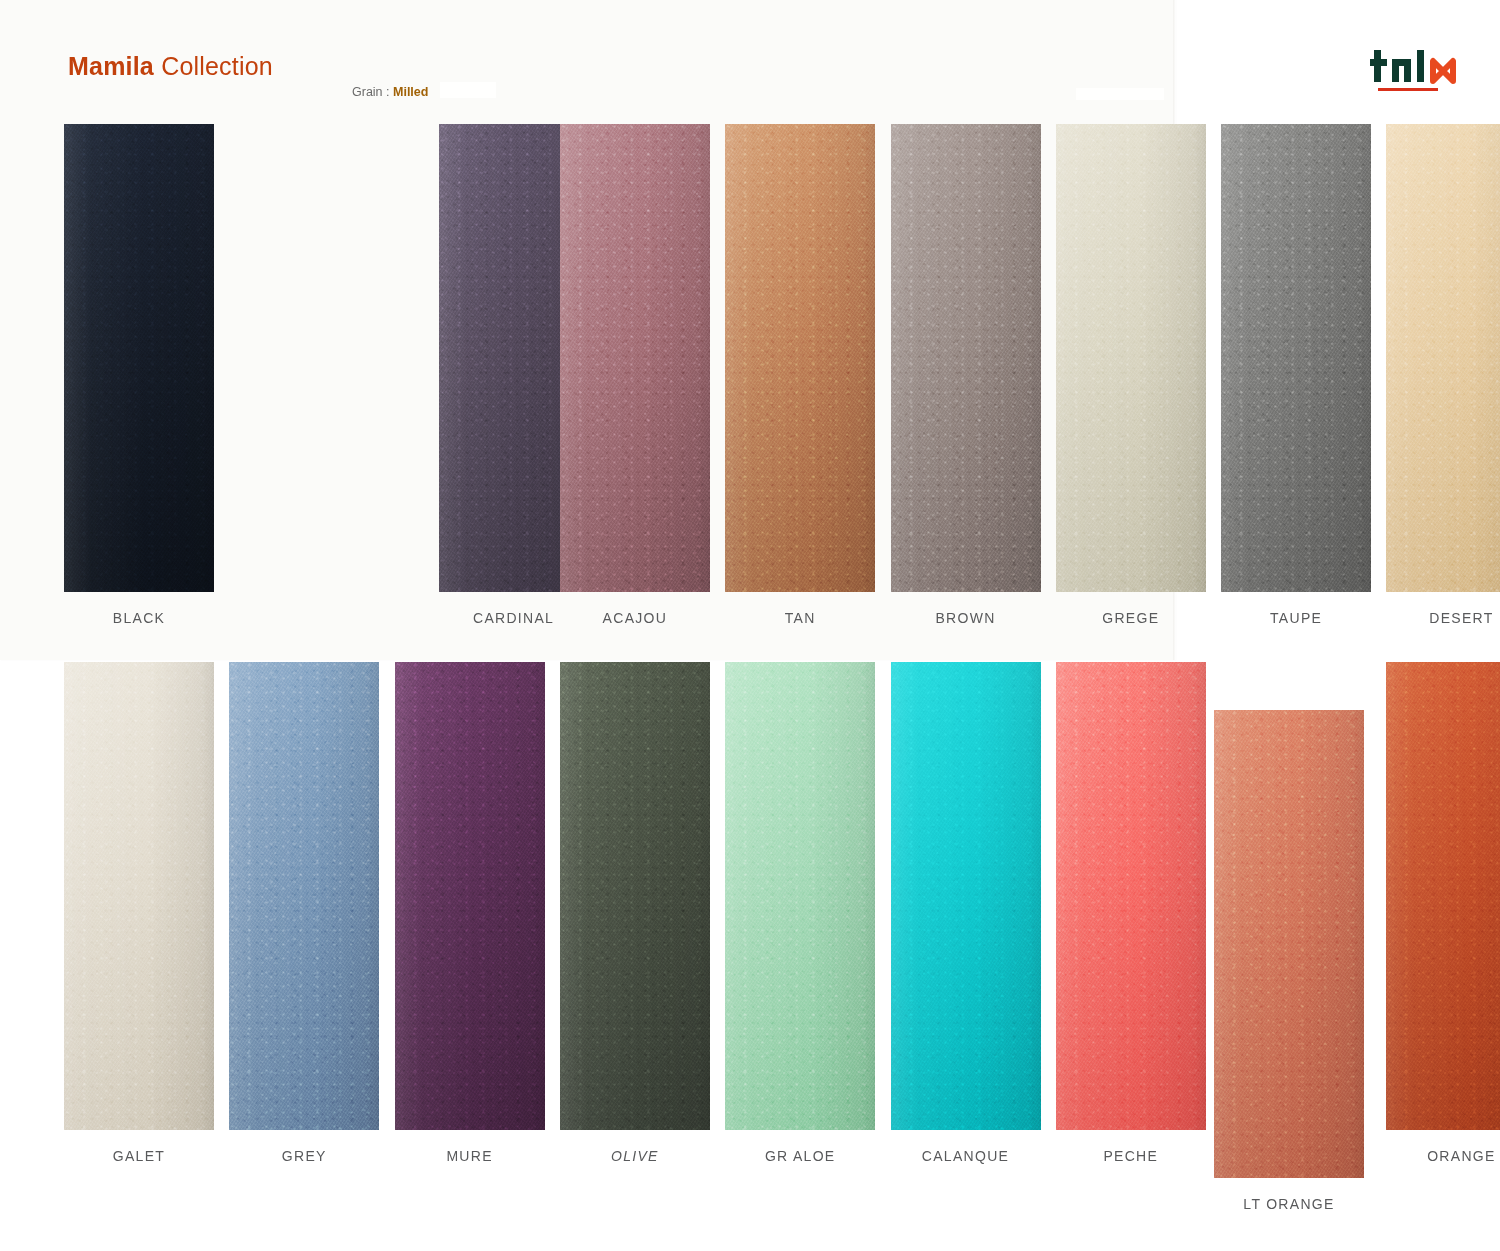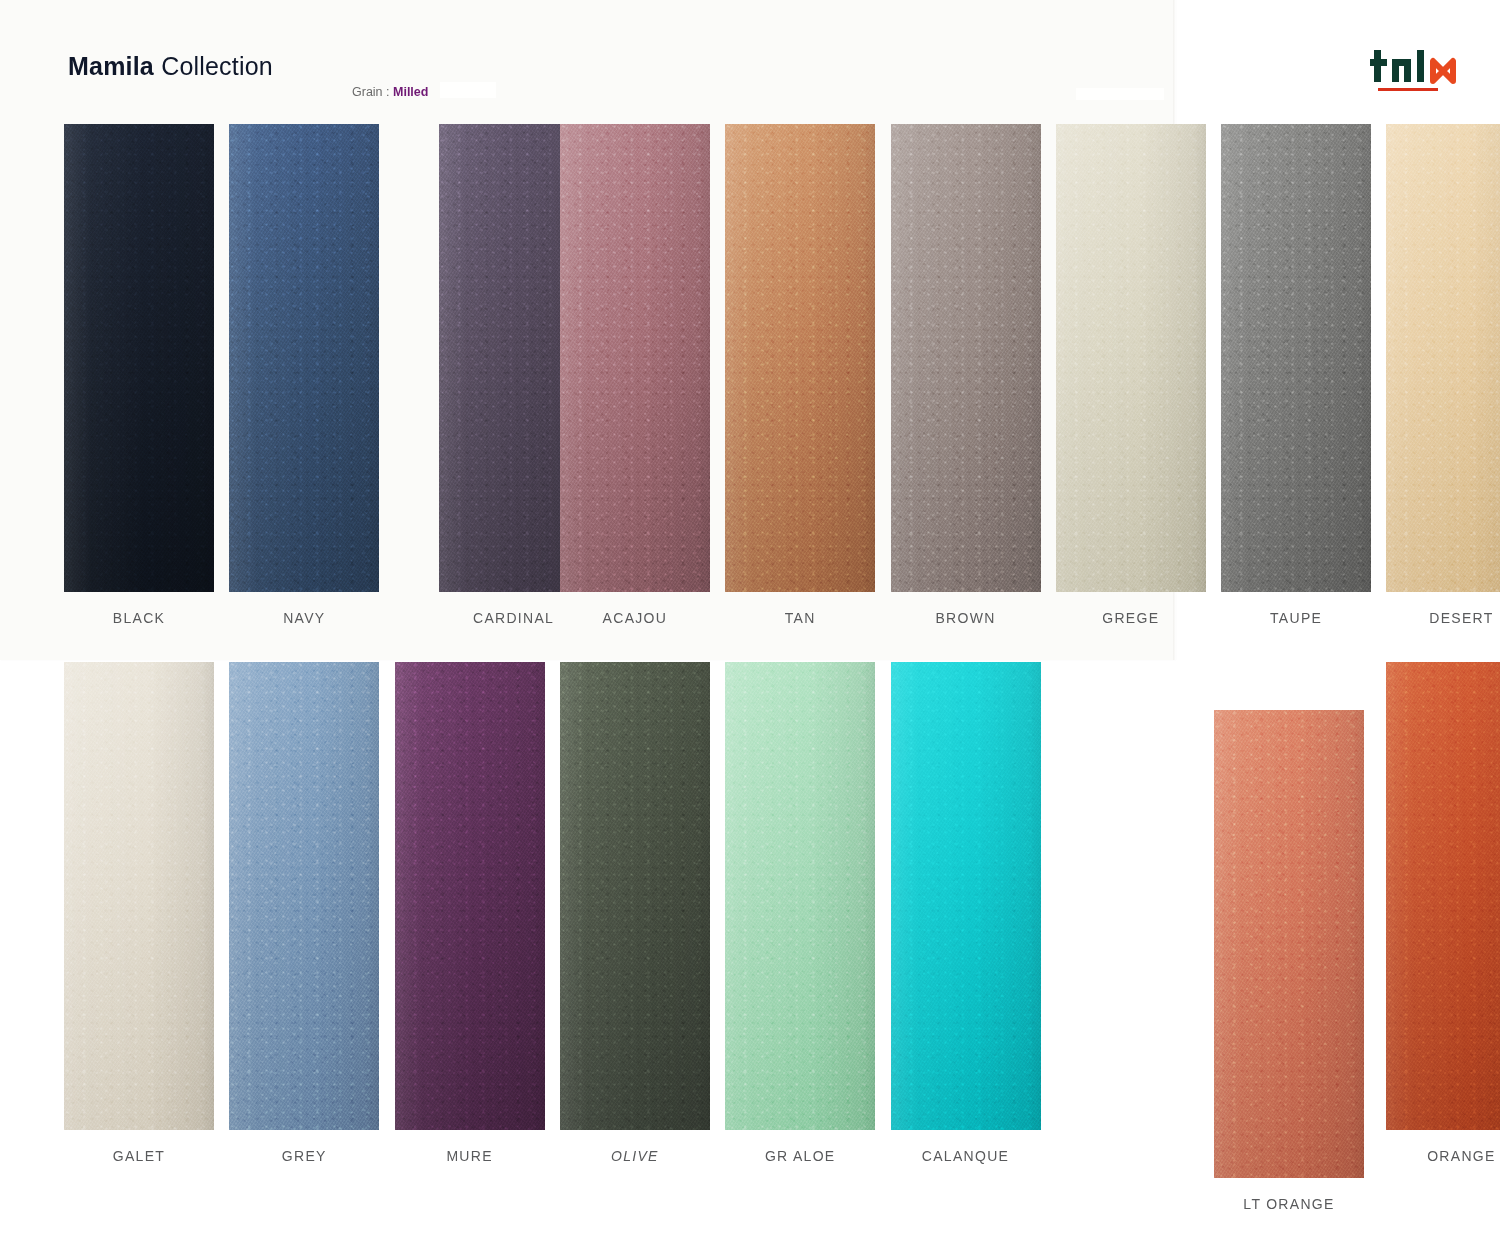--- a/index.html
+++ b/index.html
@@ -42,40 +42,40 @@
     left: 0; top: 0;
     width: 1500px;
     height: 124px;
   }
   .collection-title {
     position: absolute;
     left: 68px;
     top: 52px;
     font-size: 25px;
     letter-spacing: 0.2px;
-    color: #0f172a;
+    color: #c2410c;
     white-space: nowrap;
   }
   .collection-title .name {
     font-weight: 700;
   }
   .collection-title .word {
     font-weight: 400;
   }
   .grain-line {
     position: absolute;
     left: 352px;
     top: 85px;
     font-size: 12.5px;
     color: #6a6a6a;
     white-space: nowrap;
   }
   .grain-line .grain-value {
     font-weight: 700;
-    color: #701a75;
+    color: #a16207;
   }
 
   
   .scan-patch {
     position: absolute;
     background: #ffffff;
     opacity: 0.85;
   }
   .scan-patch.p1 { left: 440px; top: 82px; width: 56px; height: 16px; }
   .scan-patch.p2 { left: 1076px; top: 88px; width: 88px; height: 12px; }
@@ -208,26 +208,20 @@
 </div>
 
 <div class="grid">
   <div class="row row-1">
       <div class="swatch-cell" style="left: 24px;">
         <div class="swatch" style="background-color: rgb(22, 29, 41); background-image: linear-gradient(168deg, rgb(29, 37, 52) 0%, rgb(22, 29, 41) 45%, rgb(13, 19, 28) 100%);">
           <div class="swatch-sheen"></div>
         </div>
         <div class="swatch-label">BLACK</div>
       </div>
-      <div class="swatch-cell" style="left: 189.3px;">
-        <div class="swatch" style="background-color: rgb(58, 84, 118); background-image: linear-gradient(168deg, rgb(68, 96, 138) 0%, rgb(58, 84, 118) 45%, rgb(46, 68, 96) 100%);">
-          <div class="swatch-sheen"></div>
-        </div>
-        <div class="swatch-label">NAVY</div>
-      </div>
       <div class="swatch-cell" style="left: 354.6px; margin-left: 44px;">
         <div class="swatch" style="background-color: rgb(86, 75, 94); background-image: linear-gradient(168deg, rgb(97, 86, 108) 0%, rgb(86, 75, 94) 45%, rgb(68, 60, 76) 100%);">
           <div class="swatch-sheen"></div>
         </div>
         <div class="swatch-label">CARDINAL</div>
       </div>
       <div class="swatch-cell" style="left: 519.9px;">
         <div class="swatch" style="background-color: rgb(169, 116, 124); background-image: linear-gradient(168deg, rgb(181, 130, 138) 0%, rgb(169, 116, 124) 45%, rgb(142, 95, 103) 100%);">
           <div class="swatch-sheen"></div>
         </div>
@@ -294,20 +288,26 @@
           <div class="swatch-sheen"></div>
         </div>
         <div class="swatch-label">GR ALOE</div>
       </div>
       <div class="swatch-cell" style="left: 850.5px;">
         <div class="swatch" style="background-color: rgb(19, 204, 209); background-image: linear-gradient(168deg, rgb(34, 216, 220) 0%, rgb(19, 204, 209) 45%, rgb(7, 183, 189) 100%);">
           <div class="swatch-sheen"></div>
         </div>
         <div class="swatch-label">CALANQUE</div>
       </div>
+      <div class="swatch-cell" style="left: 1015.8px;">
+        <div class="swatch" style="background-color: rgb(248, 112, 107); background-image: linear-gradient(168deg, rgb(251, 130, 124) 0%, rgb(248, 112, 107) 45%, rgb(232, 94, 89) 100%);">
+          <div class="swatch-sheen"></div>
+        </div>
+        <div class="swatch-label">PECHE</div>
+      </div>
       <div class="swatch-cell" style="left: 1174px; margin-top: 48px;">
         <div class="swatch" style="background-color: rgb(212, 122, 94); background-image: linear-gradient(168deg, rgb(223, 136, 107) 0%, rgb(212, 122, 94) 45%, rgb(192, 106, 80) 100%);">
           <div class="swatch-sheen"></div>
         </div>
         <div class="swatch-label">LT ORANGE</div>
       </div>
       <div class="swatch-cell" style="left: 1346.4px;">
         <div class="swatch" style="background-color: rgb(198, 81, 43); background-image: linear-gradient(168deg, rgb(213, 95, 55) 0%, rgb(198, 81, 43) 45%, rgb(174, 66, 32) 100%);">
           <div class="swatch-sheen"></div>
         </div>

